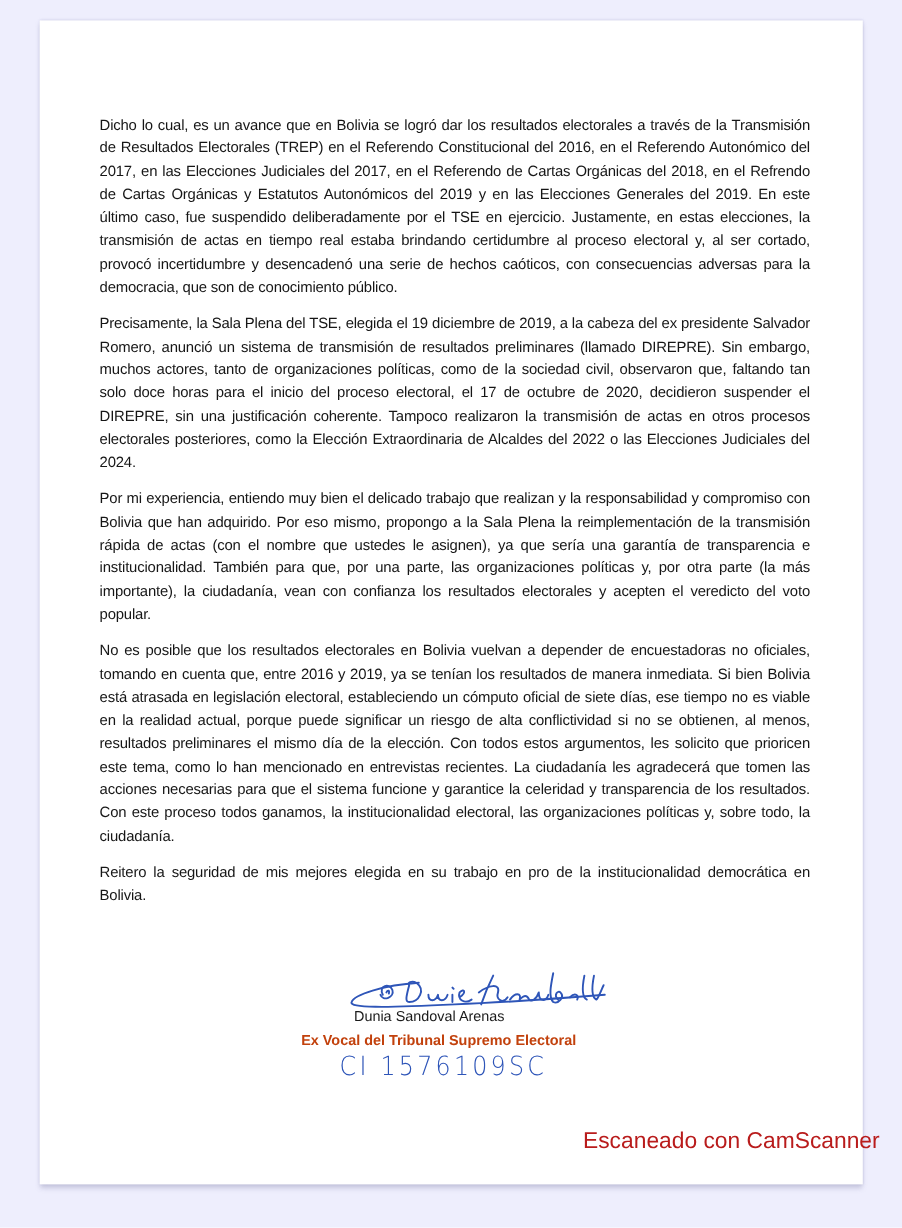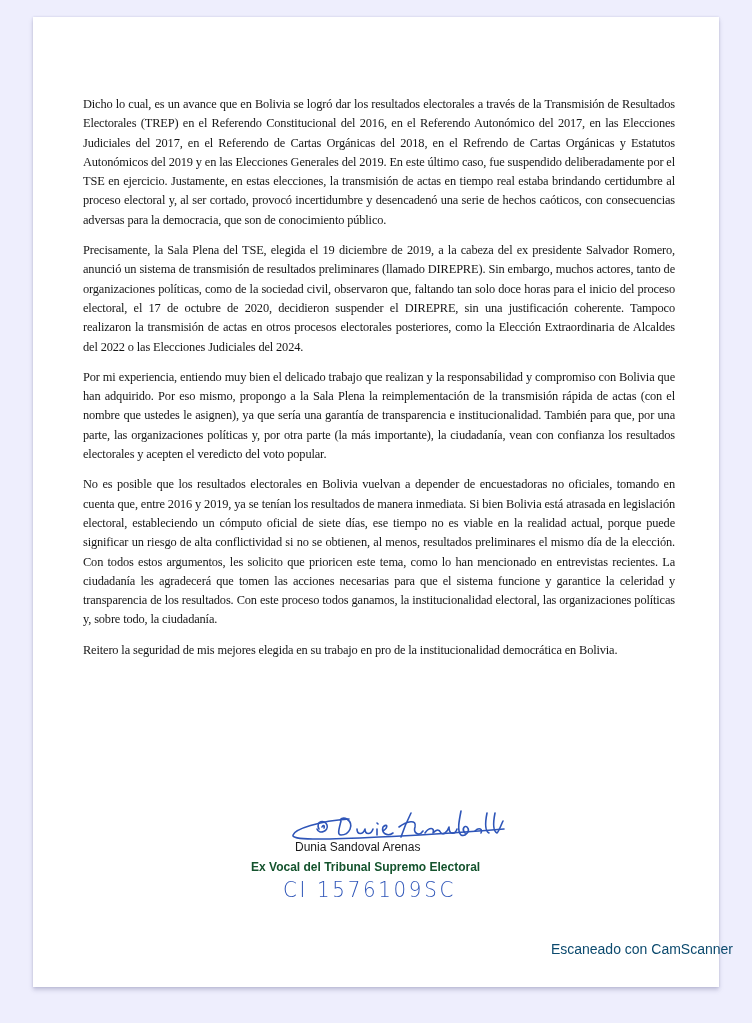--- a/index.html
+++ b/index.html
@@ -30,21 +30,20 @@
       width: 592px;
       font-family: "Liberation Sans Narrow", "Liberation Sans", sans-serif;
       font-size: 12.4px;
       line-height: 19.3px;
       color: #161616;
       text-align: justify;
       letter-spacing: -0.15px;
     }
     .body-text p {
       margin: 0 0 11px 0;
-      font-family: Liberation Serif, serif;
     }
     .signature-block {
       position: absolute;
       left: 0;
       top: 790px;
       width: 686px;
     }
     .signature-svg {
       position: absolute;
       left: 256px;
@@ -60,42 +59,42 @@
       color: #1a1a1a;
       white-space: nowrap;
       text-align: right;
     }
     .sig-title {
       position: absolute;
       left: 218px;
       top: 53px;
       font-size: 12px;
       font-weight: bold;
-      color: #14532d;
+      color: #c2410c;
       white-space: nowrap;
     }
     .sig-ci {
       position: absolute;
       left: 250px;
       top: 70px;
       font-family: "DejaVu Sans", sans-serif;
       font-size: 22px;
       letter-spacing: 3px;
       color: #2e55b8;
       white-space: nowrap;
       font-weight: 300;
       transform: scaleX(0.9);
       transform-origin: left center;
     }
     .scanner-watermark {
       position: absolute;
       right: 19px;
       top: 941px;
-      font-size: 14px;
-      color: #0c4a6e;
+      font-size: 19px;
+      color: #b91c1c;
       white-space: nowrap;
     }
   </style>
 </head>
 <body>
 
 <div class="page">
   <div class="body-text">
     <p>Dicho lo cual, es un avance que en Bolivia se logró dar los resultados electorales a través de la Transmisión de Resultados Electorales (TREP) en el Referendo Constitucional del 2016, en el Referendo Autonómico del 2017, en las Elecciones Judiciales del 2017, en el Referendo de Cartas Orgánicas del 2018, en el Refrendo de Cartas Orgánicas y Estatutos Autonómicos del 2019 y en las Elecciones Generales del 2019. En este último caso, fue suspendido deliberadamente por el TSE en ejercicio. Justamente, en estas elecciones, la transmisión de actas en tiempo real estaba brindando certidumbre al proceso electoral y, al ser cortado, provocó incertidumbre y desencadenó una serie de hechos caóticos, con consecuencias adversas para la democracia, que son de conocimiento público.</p>
     <p>Precisamente, la Sala Plena del TSE, elegida el 19 diciembre de 2019, a la cabeza del ex presidente Salvador Romero, anunció un sistema de transmisión de resultados preliminares (llamado DIREPRE). Sin embargo, muchos actores, tanto de organizaciones políticas, como de la sociedad civil, observaron que, faltando tan solo doce horas para el inicio del proceso electoral, el 17 de octubre de 2020, decidieron suspender el DIREPRE, sin una justificación coherente. Tampoco realizaron la transmisión de actas en otros procesos electorales posteriores, como la Elección Extraordinaria de Alcaldes del 2022 o las Elecciones Judiciales del 2024.</p>

